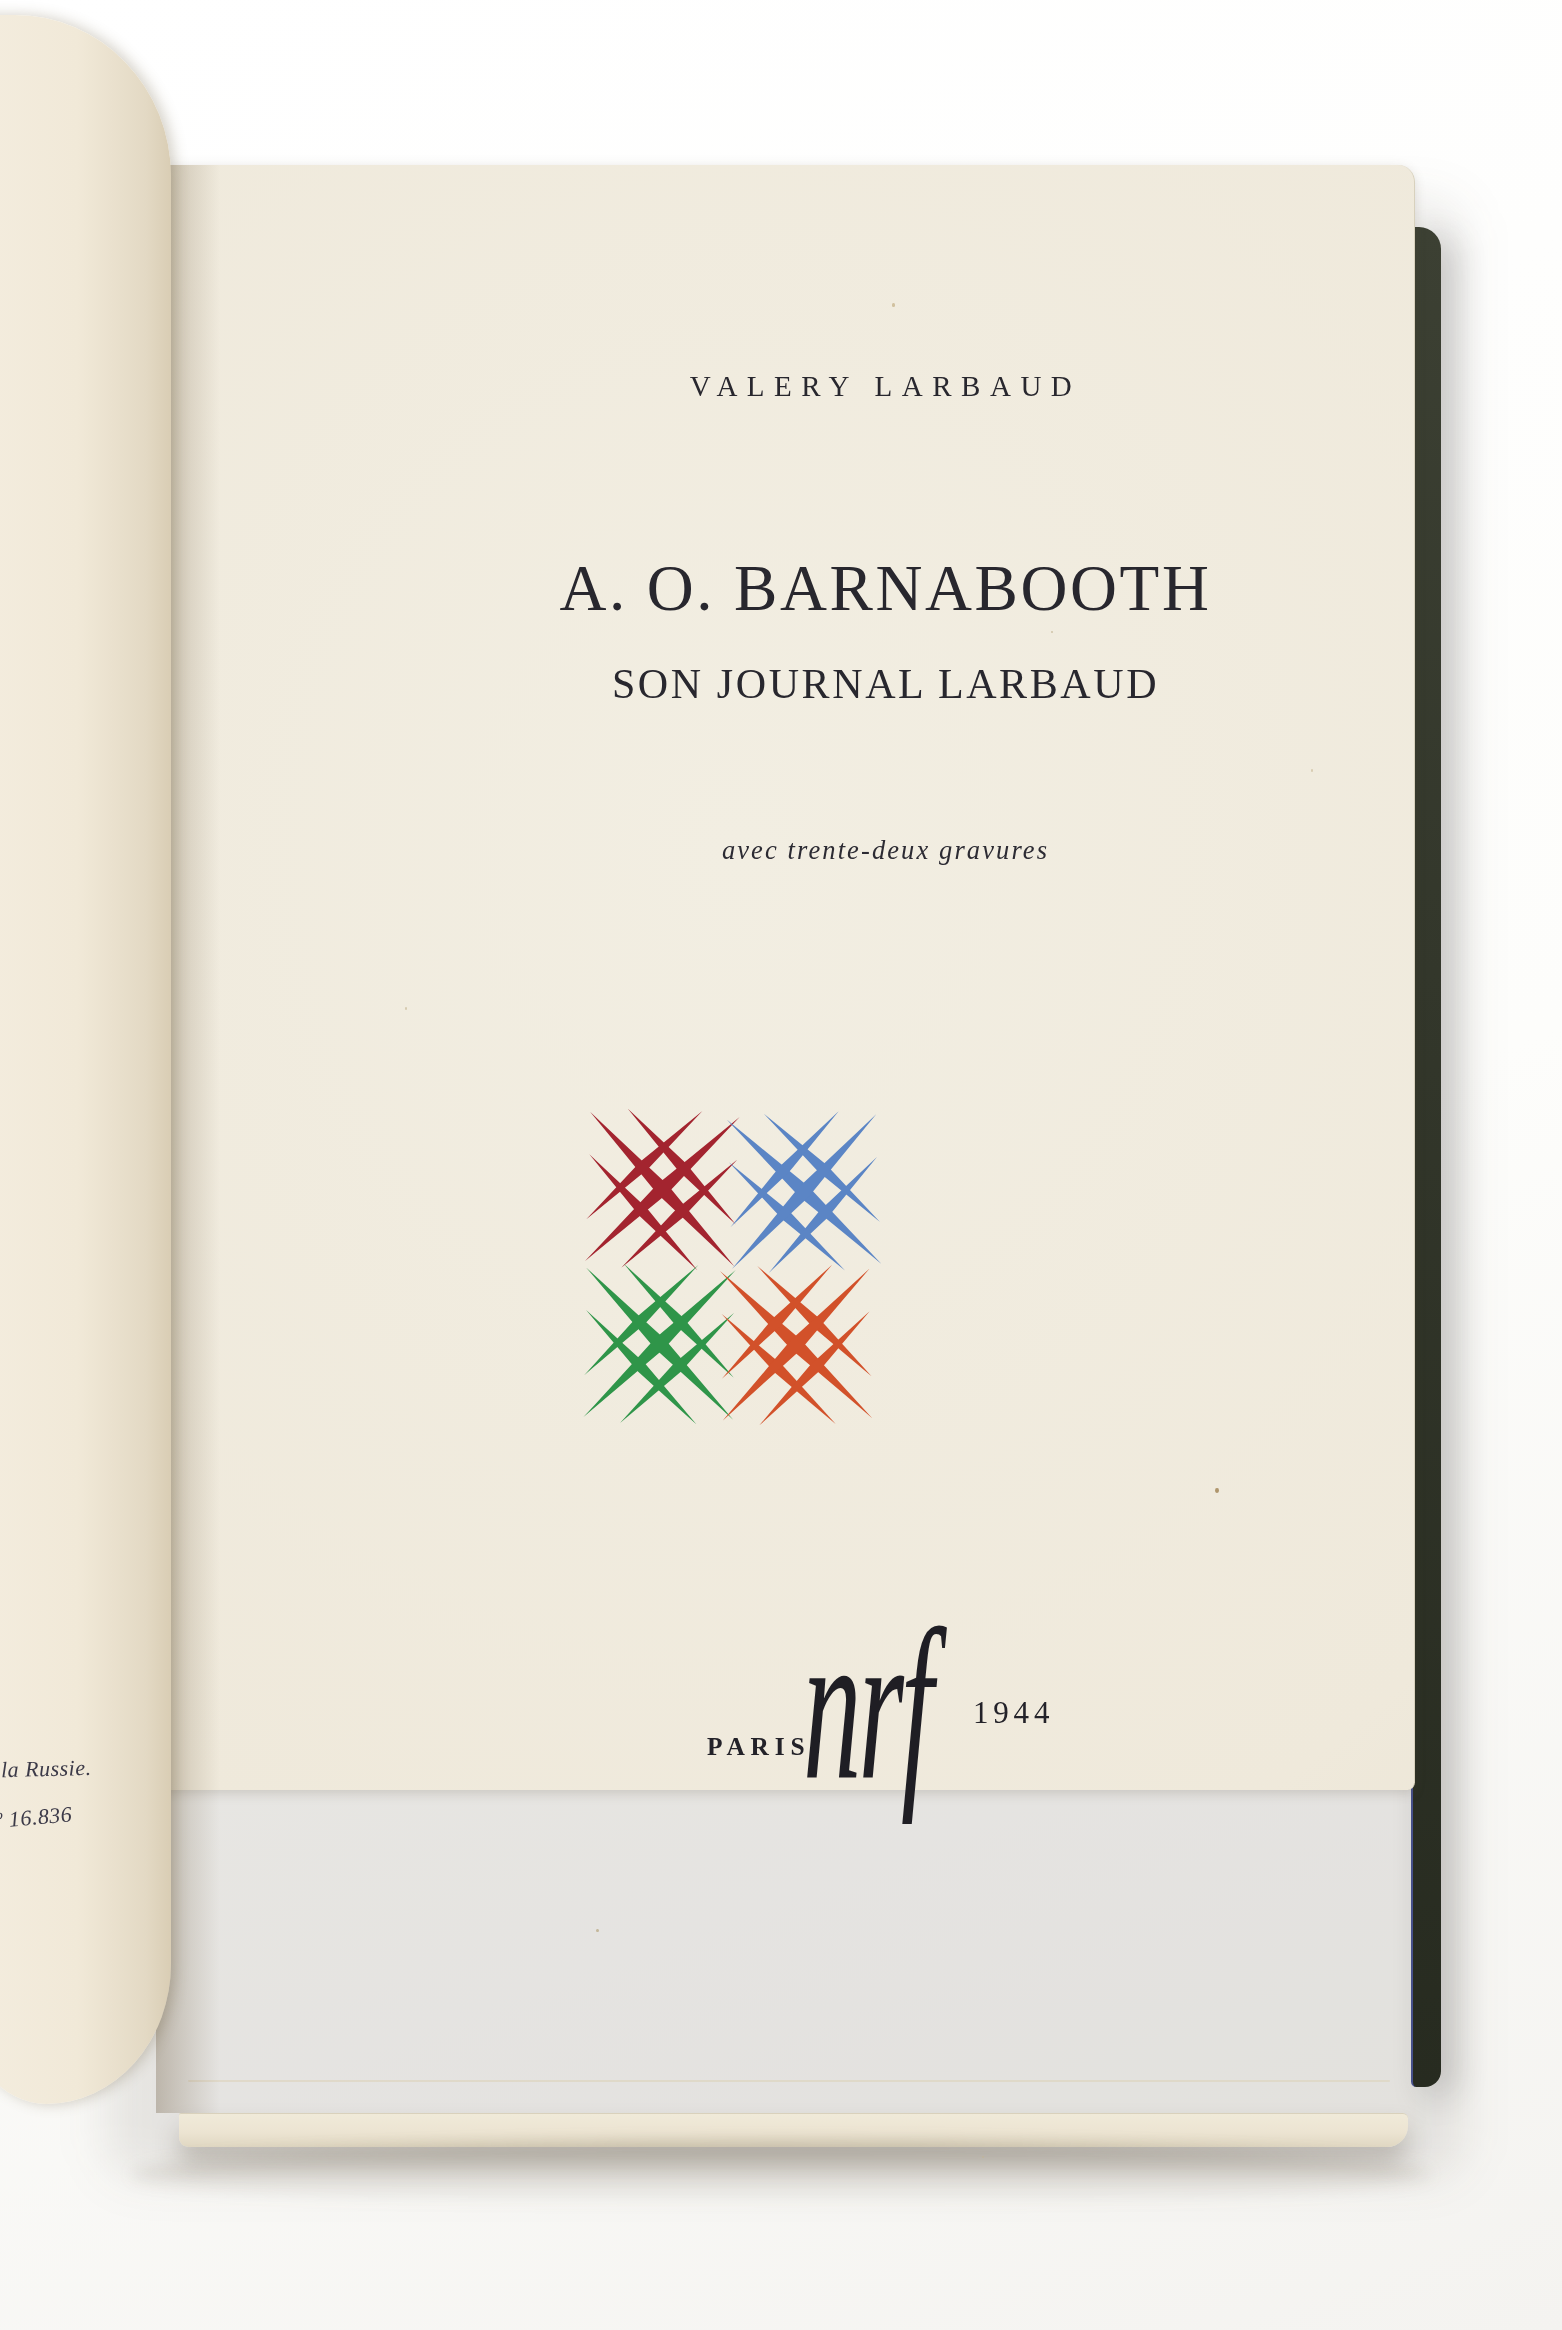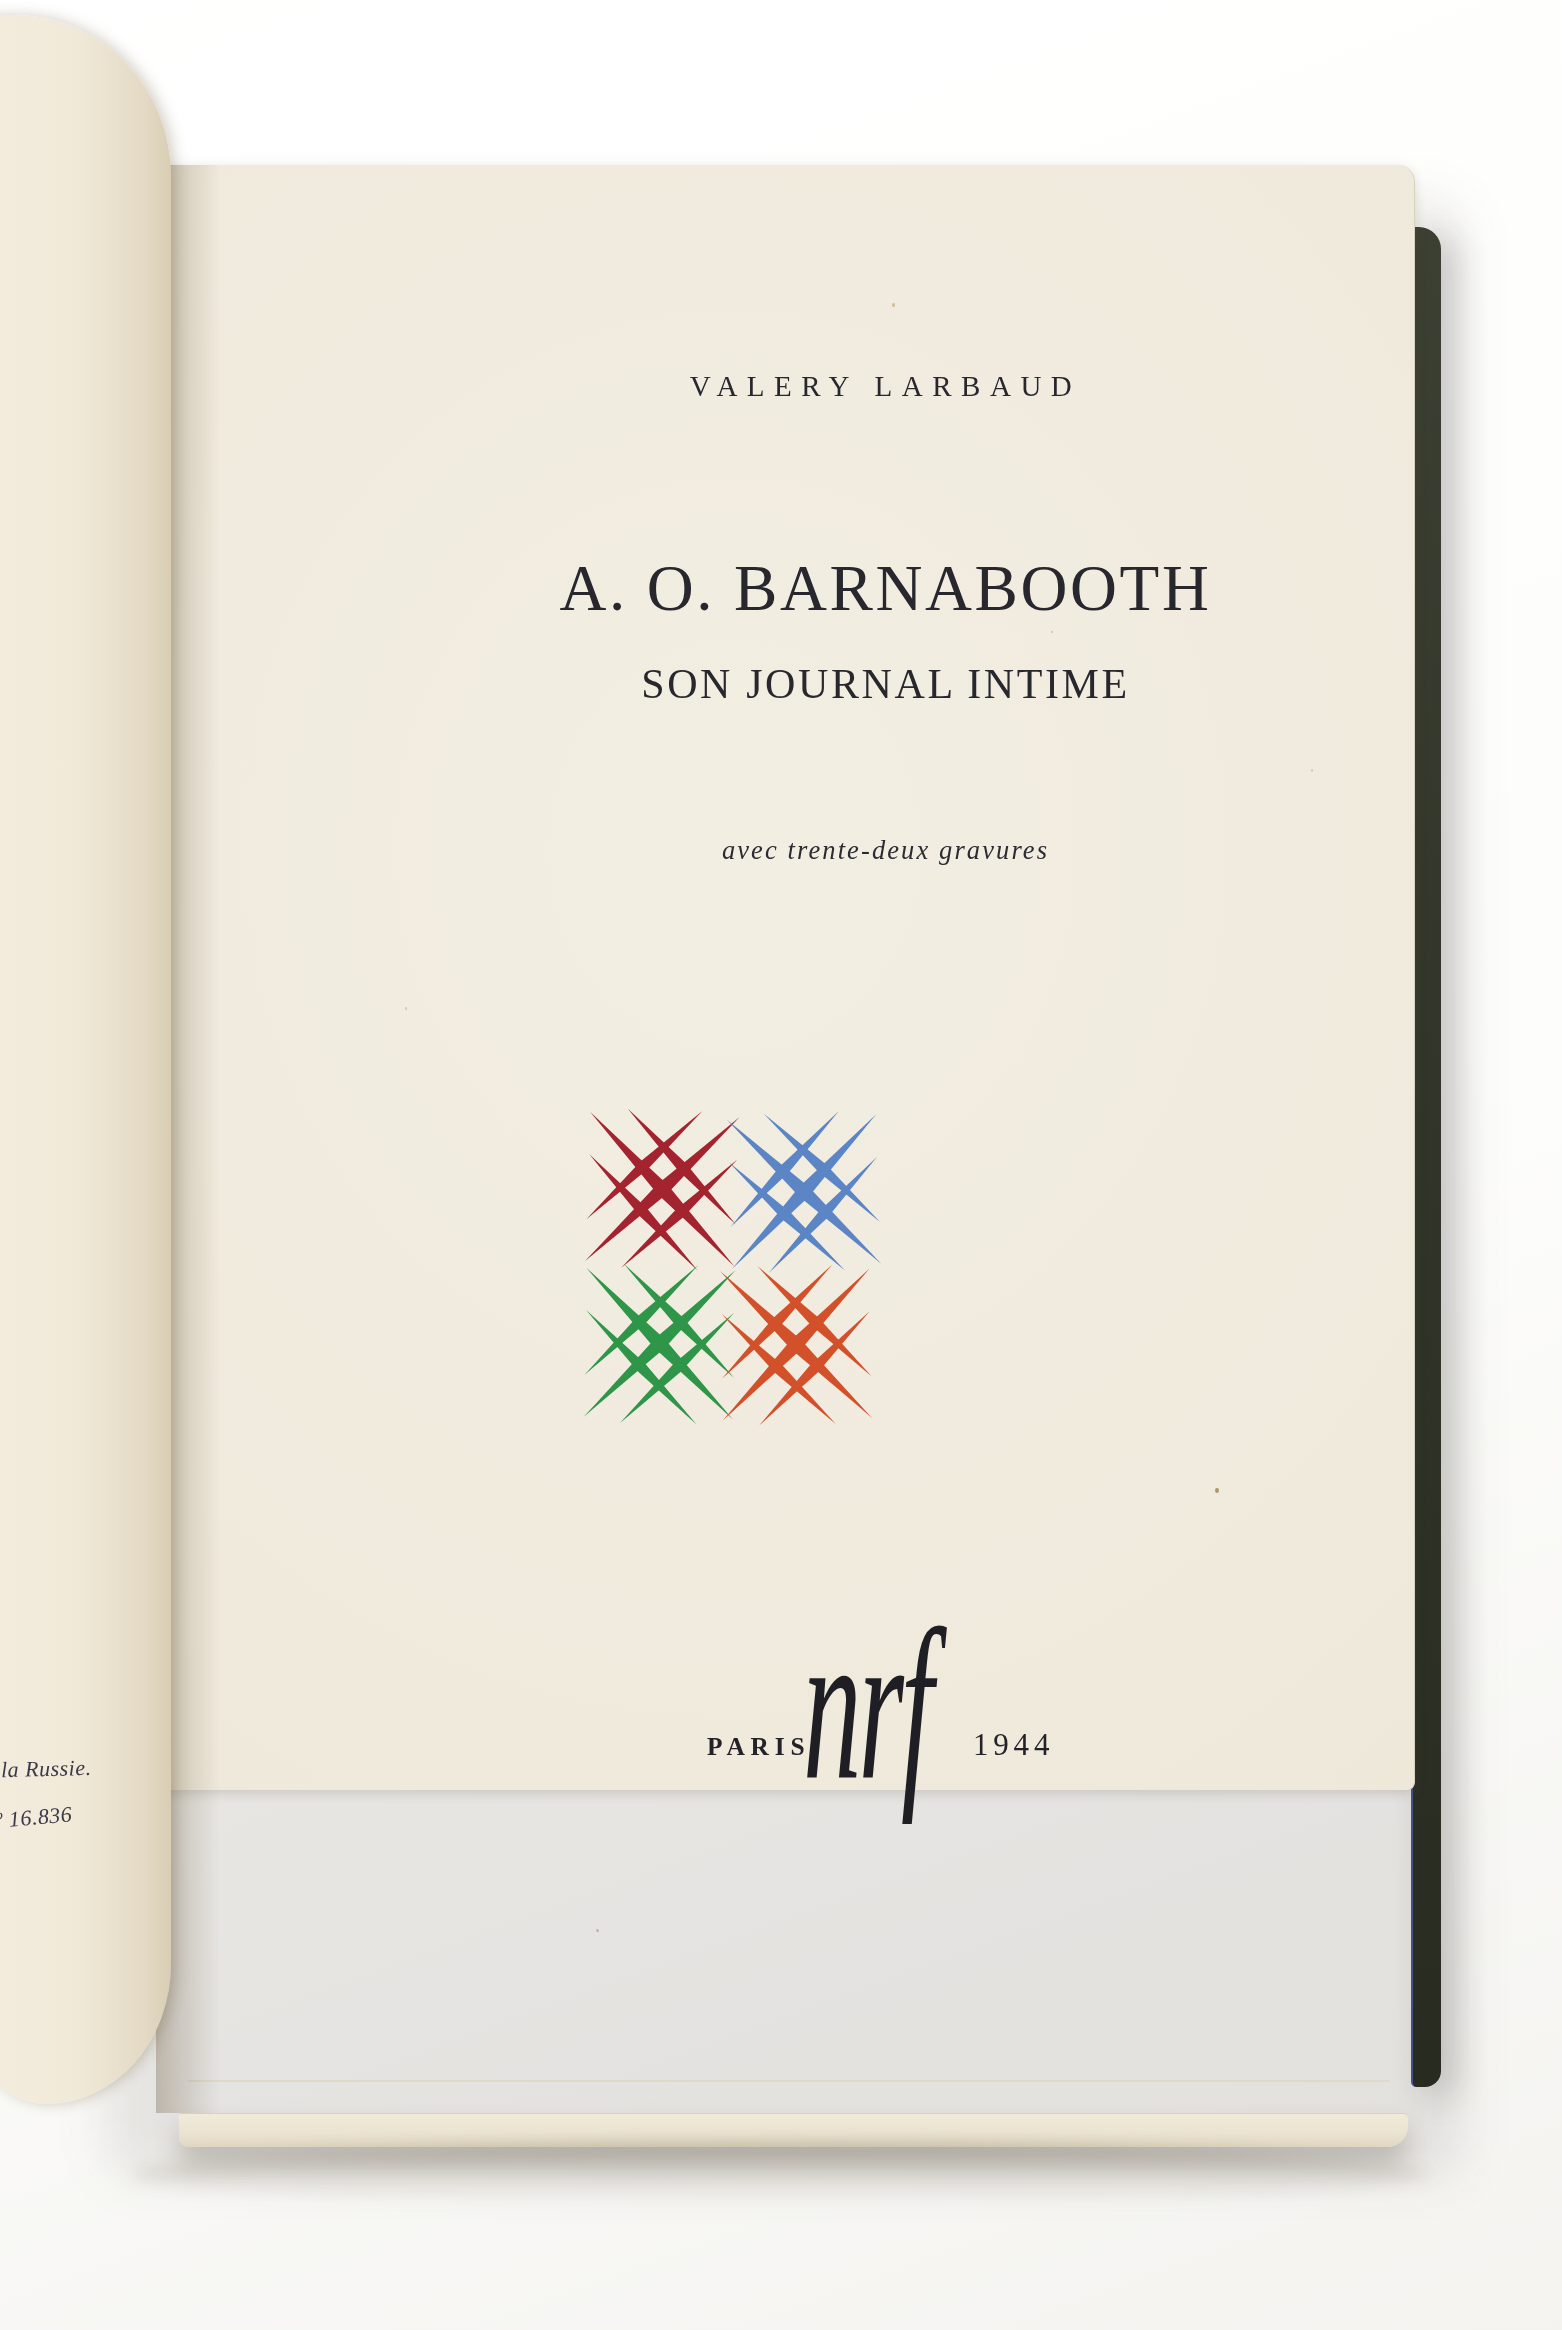--- a/index.html
+++ b/index.html
@@ -91,21 +91,21 @@
 
 <div class="abs under-pages"></div>
 <div class="abs bottom-fade"></div>
 
 <div class="abs title-page">
 
   <div class="abs line author" style="top:207px">VALERY LARBAUD</div>
 
   <div class="abs line main-title" style="top:391px">A. O. BARNABOOTH</div>
 
-  <div class="abs line sub-title" style="top:498px">SON JOURNAL INTIME</div>
+  <div class="abs line sub-title" style="top:498px">SON JOURNAL LARBAUD</div>
 
   <div class="abs line credit" style="top:632px">avec trente-deux gravures</div>
 
 
 
 
   <svg class="abs" style="left:405px;top:905px" width="339" height="381" viewBox="-40 -40 640 720">
     <defs>
       <path id="st-a" d="M -150 0 Q -60 -6 0 -10 Q 60 -6 150 0 Q 60 6 0 10 Q -60 6 -150 0 Z"></path>
       <path id="st-b" d="M -200 0 Q -72 -8 0 -13 Q 72 -8 200 0 Q 72 8 0 13 Q -72 8 -200 0 Z"></path>
@@ -123,21 +123,21 @@
       </g>
     </defs>
     <use href="#hstar" transform="translate(151,185) rotate(2)" fill="#a3242f"></use>
     <use href="#hstar" transform="translate(419,190) rotate(-2)" fill="#5b85c5"></use>
     <use href="#hstar" transform="translate(146,477) rotate(1)" fill="#2f9549"></use>
     <use href="#hstar" transform="translate(404,479) rotate(-1)" fill="#d2512a"></use>
   </svg>
 
   <div class="abs paris" style="top:1569px">PARIS</div>
   <div class="abs nrf" style="top:1433px">nrf</div>
-  <div class="abs year" style="top:1564px">1944</div>
+  <div class="abs year" style="top:1532px">1944</div>
 
   <div class="abs speck" style="left:736px;top:138px;width:2.6px;height:3.7px;background:#c9b78f;opacity:.8"></div>
   <div class="abs speck" style="left:895px;top:466px;width:2.1px;height:2.1px;background:#c3b491;opacity:.7"></div>
   <div class="abs speck" style="left:1059px;top:1323px;width:3.7px;height:4.8px;background:#9a7947;opacity:.75"></div>
   <div class="abs speck" style="left:249px;top:842px;width:2.1px;height:2.6px;background:#c3b491;opacity:.6"></div>
   <div class="abs speck" style="left:1155px;top:604px;width:2.1px;height:2.6px;background:#c8b894;opacity:.6"></div>
   <div class="abs speck" style="left:440px;top:1764px;width:2.6px;height:3.2px;background:#b4a176;opacity:.65"></div>
   <div class="abs speck" style="left:826px;top:1991px;width:2.1px;height:2.1px;background:#c3b491;opacity:.6"></div>
 
   <div class="abs page-bottom-crease" style="left:32px;top:1915px;width:1202px"></div>

